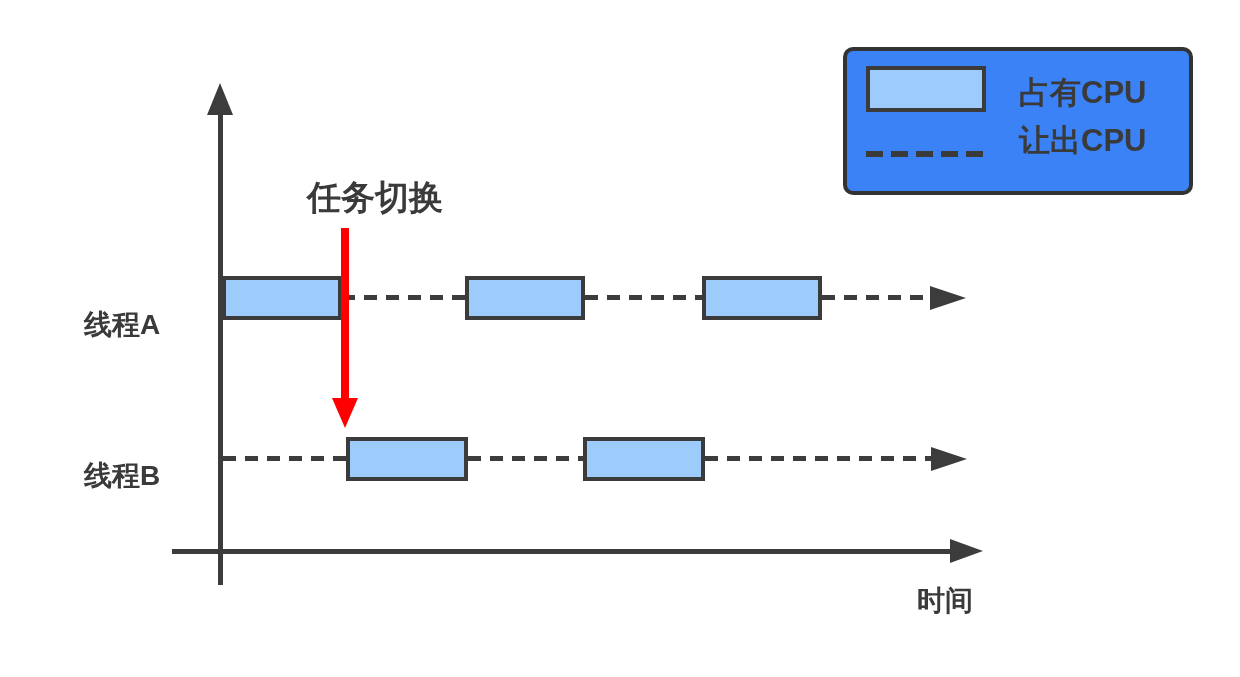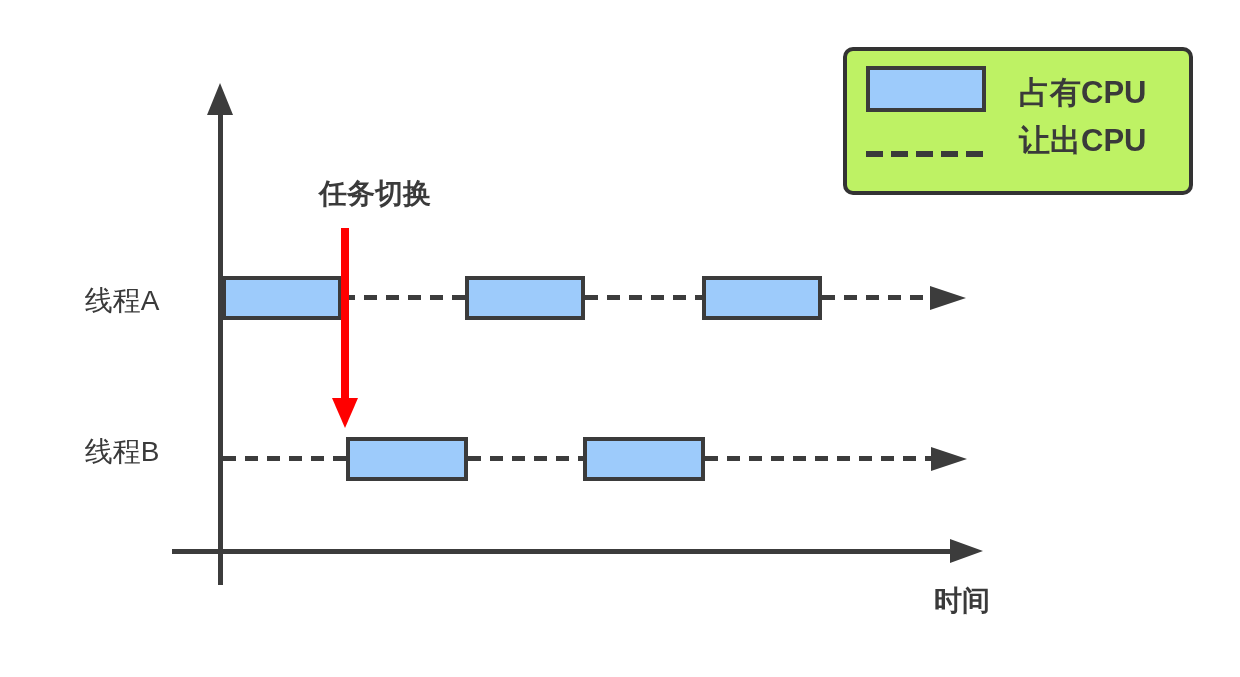--- a/index.html
+++ b/index.html
@@ -31,28 +31,28 @@
   }
   .x-axis-head {
     left: 950px; top: 539px;
     width: 0; height: 0;
     border-top: 12px solid transparent;
     border-bottom: 12px solid transparent;
     border-left: 33px solid #3c3c3c;
   }
   .x-axis-label {
     left: 900px; top: 582px; width: 90px;
-    text-align: right;
+    text-align: center;
     font-size: 28px; font-weight: bold; color: #3a3a3a;
   }
 
   
   .row-label {
     width: 120px; text-align: center;
-    font-size: 28px; font-weight: normal; color: #3a3a3a;
+    font-size: 28px; font-weight: bold; color: #3a3a3a; margin-top: 24px;
   }
   .cpu-bar {
     box-sizing: border-box;
     height: 44px;
     background: #9dcbfb;
     border: 4px solid #3b3b3b;
   }
   .dash-seg {
     height: 5px;
     background: repeating-linear-gradient(90deg, #3c3c3c 0 13px, transparent 13px 22px);
@@ -61,39 +61,39 @@
     width: 0; height: 0;
     border-top: 12px solid transparent;
     border-bottom: 12px solid transparent;
     border-left: 36px solid #3c3c3c;
   }
 
   
   .switch-label {
     left: 300px; top: 175px; width: 150px;
     text-align: center;
-    font-size: 28px; font-weight: bold; color: #3a3a3a;
+    font-size: 34px; font-weight: bold; color: #3a3a3a;
   }
   .switch-shaft {
     left: 341px; top: 228px; width: 8px; height: 172px;
     background: #ff0000;
   }
   .switch-head {
     left: 332px; top: 398px;
     width: 0; height: 0;
     border-left: 13px solid transparent;
     border-right: 13px solid transparent;
     border-top: 30px solid #ff0000;
   }
 
   
   .legend-box {
     left: 843px; top: 47px; width: 350px; height: 148px;
     box-sizing: border-box;
-    background: #bef264;
+    background: #3b82f6;
     border: 4px solid #333333;
     border-radius: 10px;
   }
   .legend-swatch-bar {
     left: 19px; top: 15px; width: 120px; height: 46px;
     box-sizing: border-box;
     background: #9dcbfb;
     border: 4px solid #3b3b3b;
   }
   .legend-label-1 {

